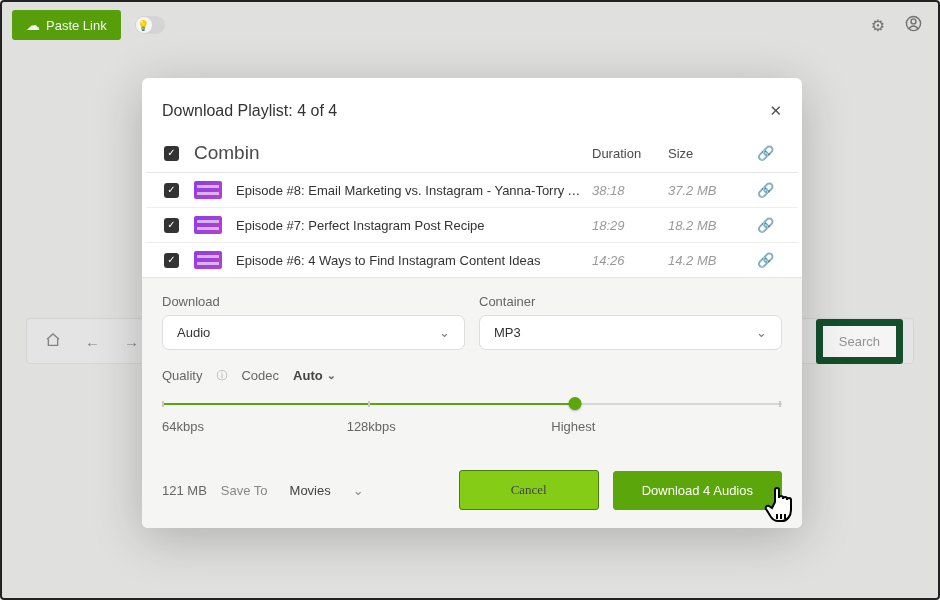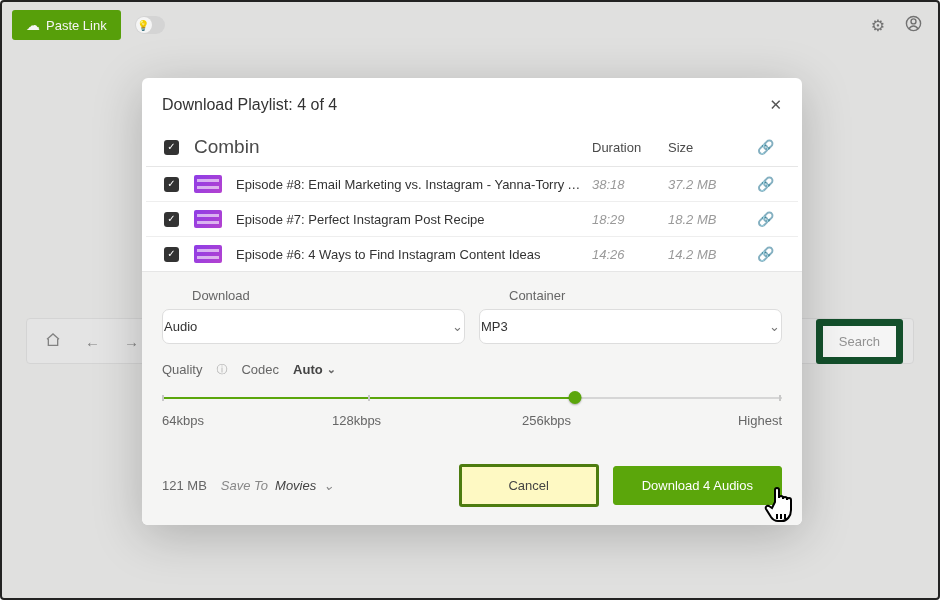--- a/index.html
+++ b/index.html
@@ -64,21 +64,21 @@
   .modal {
     position:absolute;
     left:140px; top:76px;
     width:660px;
     background:#fff; border-radius:6px;
     box-shadow: 0 10px 50px rgba(0,0,0,0.22);
     overflow:hidden;
   }
   .modal-header {
     display:flex; align-items:center; justify-content:space-between;
-    padding: 18px 20px 14px 20px;
+    padding: 24px 20px 14px 20px;
     font-size:16px;
   }
   .close-btn { color:#555; font-size:15px; cursor:pointer; }
 
   .tracklist { padding:0 4px; }
   .track-head, .track-row {
     display:grid;
     grid-template-columns: 24px 36px 1fr 70px 78px 28px;
     align-items:center;
     padding: 8px 18px;
@@ -112,24 +112,24 @@
   .title-cell { white-space:nowrap; overflow:hidden; text-overflow:ellipsis; }
   .dur-cell, .size-cell { color:#9a9a9a; text-align:left;font-style:italic; }
   .link-cell { color:#888; text-align:center; font-size:14px; }
 
   .settings {
     background:#f5f5f4; border-top:1px solid #e6e6e6;
     padding: 16px 20px 18px 20px;
   }
   .field-row { display:flex; gap:14px; }
   .field { flex:1; }
-  .field-label { color:#666; font-size:13px; margin-bottom:6px;margin-left:30px; }
+  .field-label { color:#666; font-size:13px; margin-bottom:6px; }
   .select {
     background:#fff; border:1px solid #ddd; border-radius:7px;
-    padding: 9px 1px; display:flex; align-items:center; justify-content:space-between;
+    padding: 9px 14px; display:flex; align-items:center; justify-content:space-between;
     font-size:13px;
   }
   .select .chevron { color:#777; font-size:13px; }
 
   .quality-row {
     margin-top:18px; display:flex; align-items:center; gap:14px;
     color:#666; font-size:13px;
   }
   .quality-row .info-dot { font-size:11px; color:#aaa; }
   .codec-pick { color:#444; display:inline-flex; align-items:center; gap:4px;font-weight:bold; }
@@ -161,27 +161,27 @@
   .slider-labels span:nth-child(1){ text-align:left; }
   .slider-labels span:nth-child(2){ text-align:left; margin-left:-22px; }
   .slider-labels span:nth-child(3){ text-align:left; margin-left:-24px; }
   .slider-labels span:nth-child(4){ text-align:right; }
 
   .bottom-row {
     margin-top:36px;
     display:flex; align-items:center; gap:14px;
   }
   .total-size { color:#666; }
-  .saveto { color:#888; display:inline-flex; gap:7px;font-style:italic; }
+  .saveto { color:#888; display:inline-flex; gap:22px; }
   .saveto .dest { color:#444; }
   .spacer { flex:1; }
   .btn {
     padding: 11px 28px; border-radius:3px; font-size:13px; text-align:center; min-width:140px;
   }
-  .btn-cancel { background:#fef9c3; border:3px solid #4d7c0f; color:#444; }
+  .btn-cancel { background:#84cc16; border:1px solid #4d7c0f; color:#444;font-family:Liberation Serif, serif; }
   .btn-primary { background:#5ba60b; color:#fff; border:1px solid #5ba60b; }
 
   
   .cursor-hand {
     position:absolute; left:760px; top:482px; width:34px; height:40px;
     pointer-events:none;
   }
 </style>
 </head>
 <body>
@@ -297,21 +297,20 @@
         <div class="slider-fill"></div>
         <div class="slider-tick t0"></div>
         <div class="slider-tick t1"></div>
         <div class="slider-tick t2"></div>
         <div class="slider-tick t3"></div>
         <div class="slider-knob"></div>
       </div>
       <div class="slider-labels">
         <span>64kbps</span>
         <span>128kbps</span>
-        <span>256kbps</span>
         <span>Highest</span>
       </div>
 
       <div class="bottom-row">
         <span class="total-size">121 MB</span>
         <span class="saveto">
           <span>Save To</span>
           <span class="dest">Movies</span>
           <span class="chev">⌄</span>
         </span>

